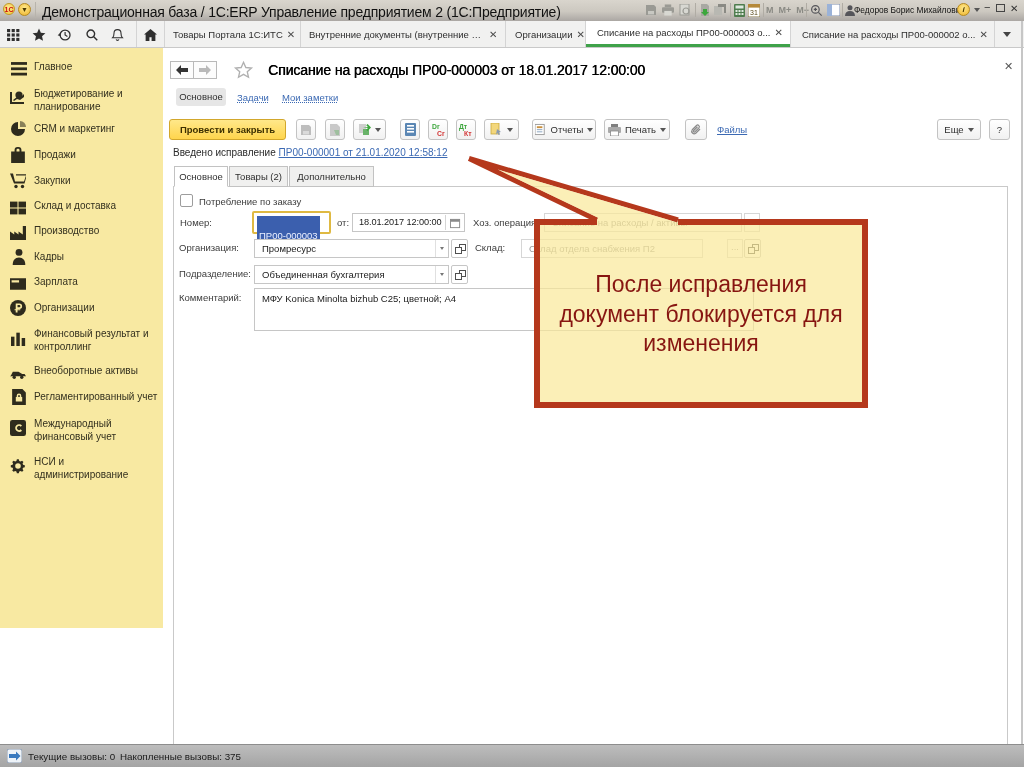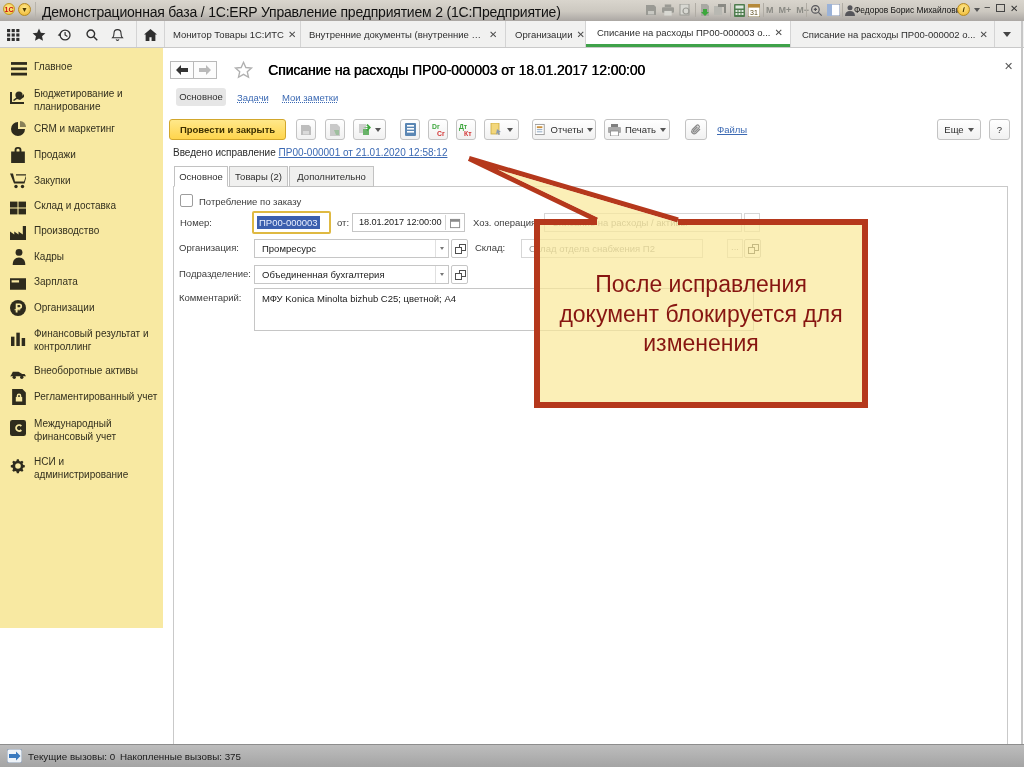--- a/index.html
+++ b/index.html
@@ -142,21 +142,21 @@
         <path d="M12 2c-4 0-6.5 3-6.5 7 0 5-1.5 7-2.5 8h18c-1-1-2.5-3-2.5-8 0-4-2.5-7-6.5-7z"></path>
         <path d="M9.5 20a2.6 2.6 0 0 0 5 0"></path>
       </g>
     </svg>
   <div class="tabdiv" style="left:136px"></div>
   <svg class="abs" style="left:144px;top:8px" width="13" height="12" viewBox="0 0 24 22">
       <path fill="#2f2f2f" d="M12 0L0 10h3v12h7v-7h4v7h7V10h3z"></path>
     </svg>
   <div class="tabdiv" style="left:164px"></div>
   <div class="ttab" style="left:165px;width:141px;padding-left:8px">
-      <span class="t">Монитор Товары 1С:ИТС</span>
+      <span class="t">Товары Портала 1С:ИТС</span>
       <span class="x">✕</span>
     </div>
   <div class="tabdiv" style="left:300px"></div>
   <div class="ttab" style="left:301px;width:204px;padding-left:8px">
       <span class="t" style="max-width:176px">Внутренние документы (внутренние по...</span>
       <span class="x">✕</span>
     </div>
   <div class="tabdiv" style="left:505px"></div>
   <div class="ttab" style="left:506px;width:79px;padding-left:9px">
       <span class="t">Организации</span>
@@ -383,21 +383,21 @@
   <div class="toolbtn" style="left:826px;width:21px;">?</div>
   <div class="abs" style="left:10px;top:99px;font-size:10px;color:#2a2a2a;">Введено исправление <span style="color:#3b69b3;text-decoration:underline;">ПР00-000001 от 21.01.2020 12:58:12</span></div>
   <div class="abs" style="left:10px;top:138px;width:835px;height:558px;border:1px solid #c9c9c9;border-bottom:none;"></div>
   <div class="itab" style="left:11px;width:54px;background:#fff;border-bottom:1px solid #fff;z-index:2;">Основное</div>
   <div class="itab" style="left:66px;width:59px;">Товары (2)</div>
   <div class="itab" style="left:126px;width:85px;">Дополнительно</div>
   <div class="abs" style="left:17px;top:146px;width:13px;height:13px;background:#fff;border:1px solid #9d9d9d;border-radius:2px;"></div>
   <div class="flabel" style="left:36px;top:148px;">Потребление по заказу</div>
   <div class="flabel" style="left:17px;top:169px;">Номер:</div>
   <div class="abs" style="left:89px;top:163px;width:79px;height:23px;background:#fff;border:2px solid #dfb942;border-radius:2px;">
-    <div class="abs" style="left:3px;top:3px;background:#3b5fae;color:#e9efff;font-size:9.5px;padding:1px 2px;white-space:nowrap;">ПР00-000003</div>
+    <div class="abs" style="left:3px;top:3px;background:#3b5fae;color:#e9efff;font-size:9.5px;padding:14px 2px;white-space:nowrap;text-decoration:underline;">ПР00-000003</div>
   </div>
   <div class="flabel" style="left:174px;top:169px;">от:</div>
   <div class="ffield" style="left:189px;top:165px;width:113px;height:19px;line-height:17px;padding-left:6px;font-size:9.2px;letter-spacing:-0.1px;">18.01.2017 12:00:00
     <div class="abs" style="right:1px;top:1px;width:18px;height:15px;border-left:1px solid #d5d5d5;background:#fff;"><svg width="11" height="11" viewBox="0 0 12 12" style="margin:3px 0 0 4px">
           <rect x="0.5" y="1.5" width="10" height="9" fill="#fff" stroke="#8a8a8a"></rect>
           <rect x="0.5" y="1.5" width="10" height="2.6" fill="#8a8a8a"></rect>
         </svg></div>
   </div>
   <div class="flabel" style="left:310px;top:169px;">Хоз. операция:</div>
   <div class="ffield fgray" style="left:381px;top:165px;width:198px;height:19px;line-height:17px;padding-left:7px;border-color:#d6d6d6;overflow:hidden;">Списание на расходы / активы</div>

